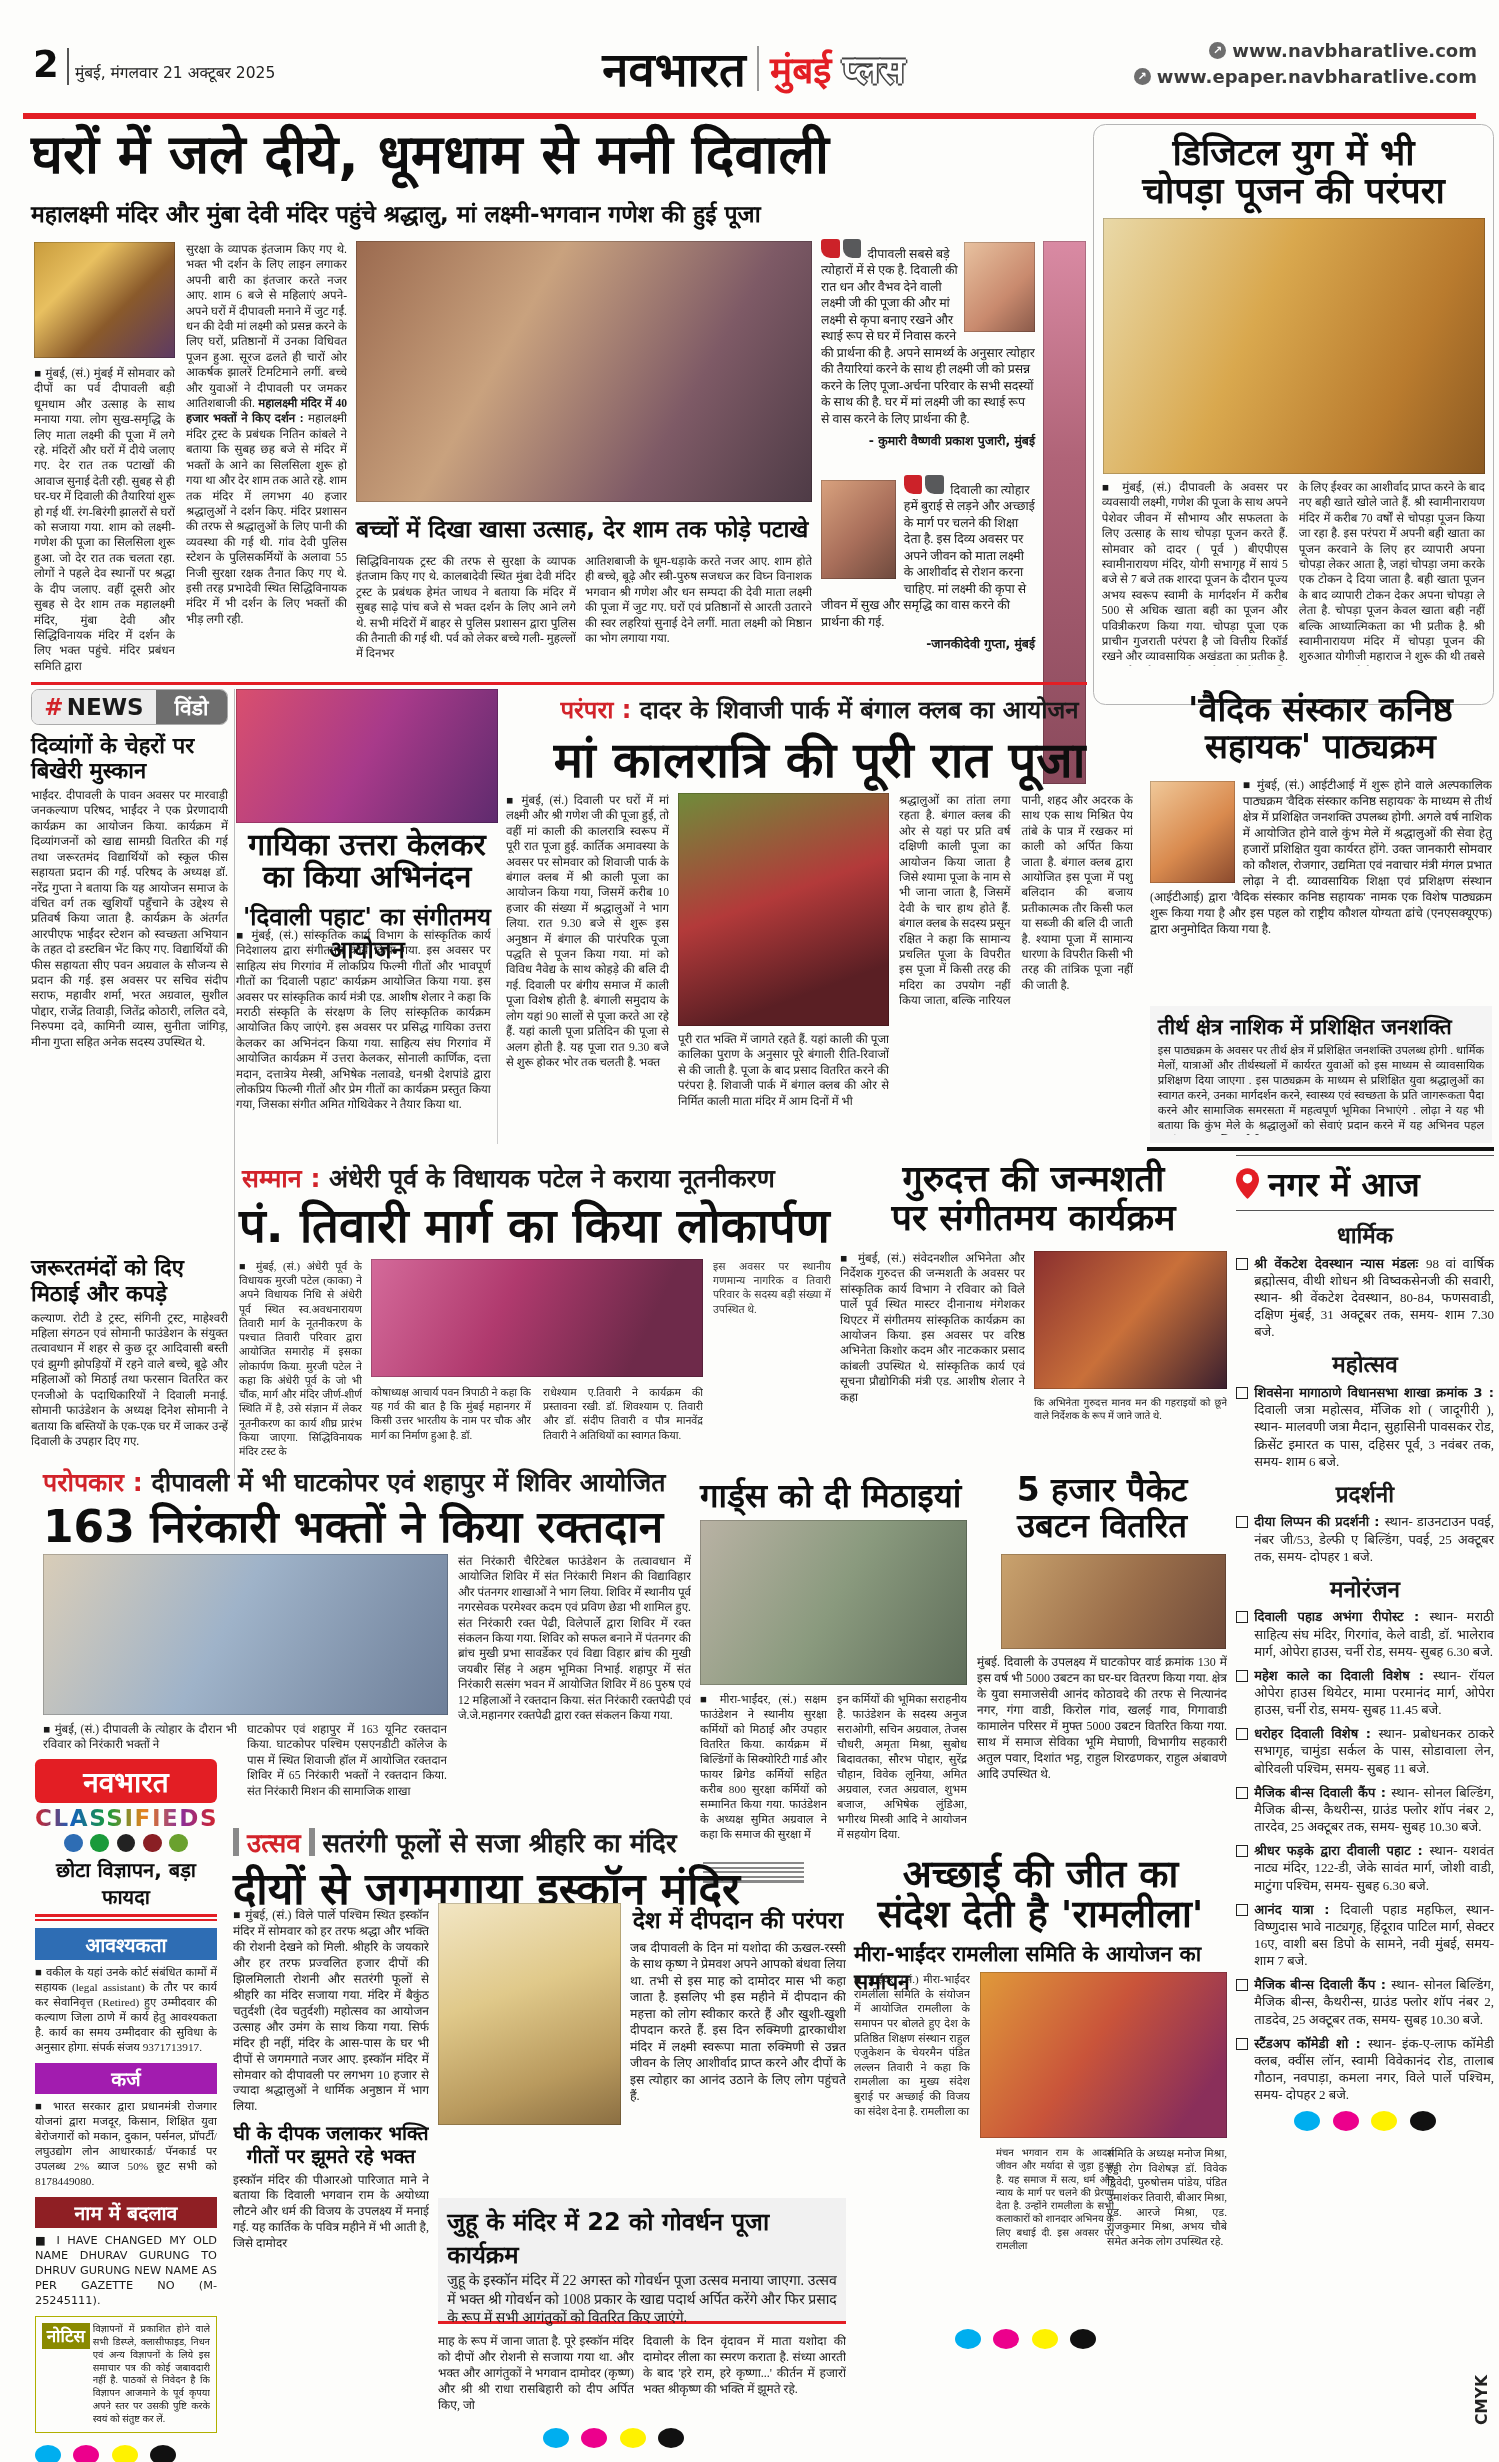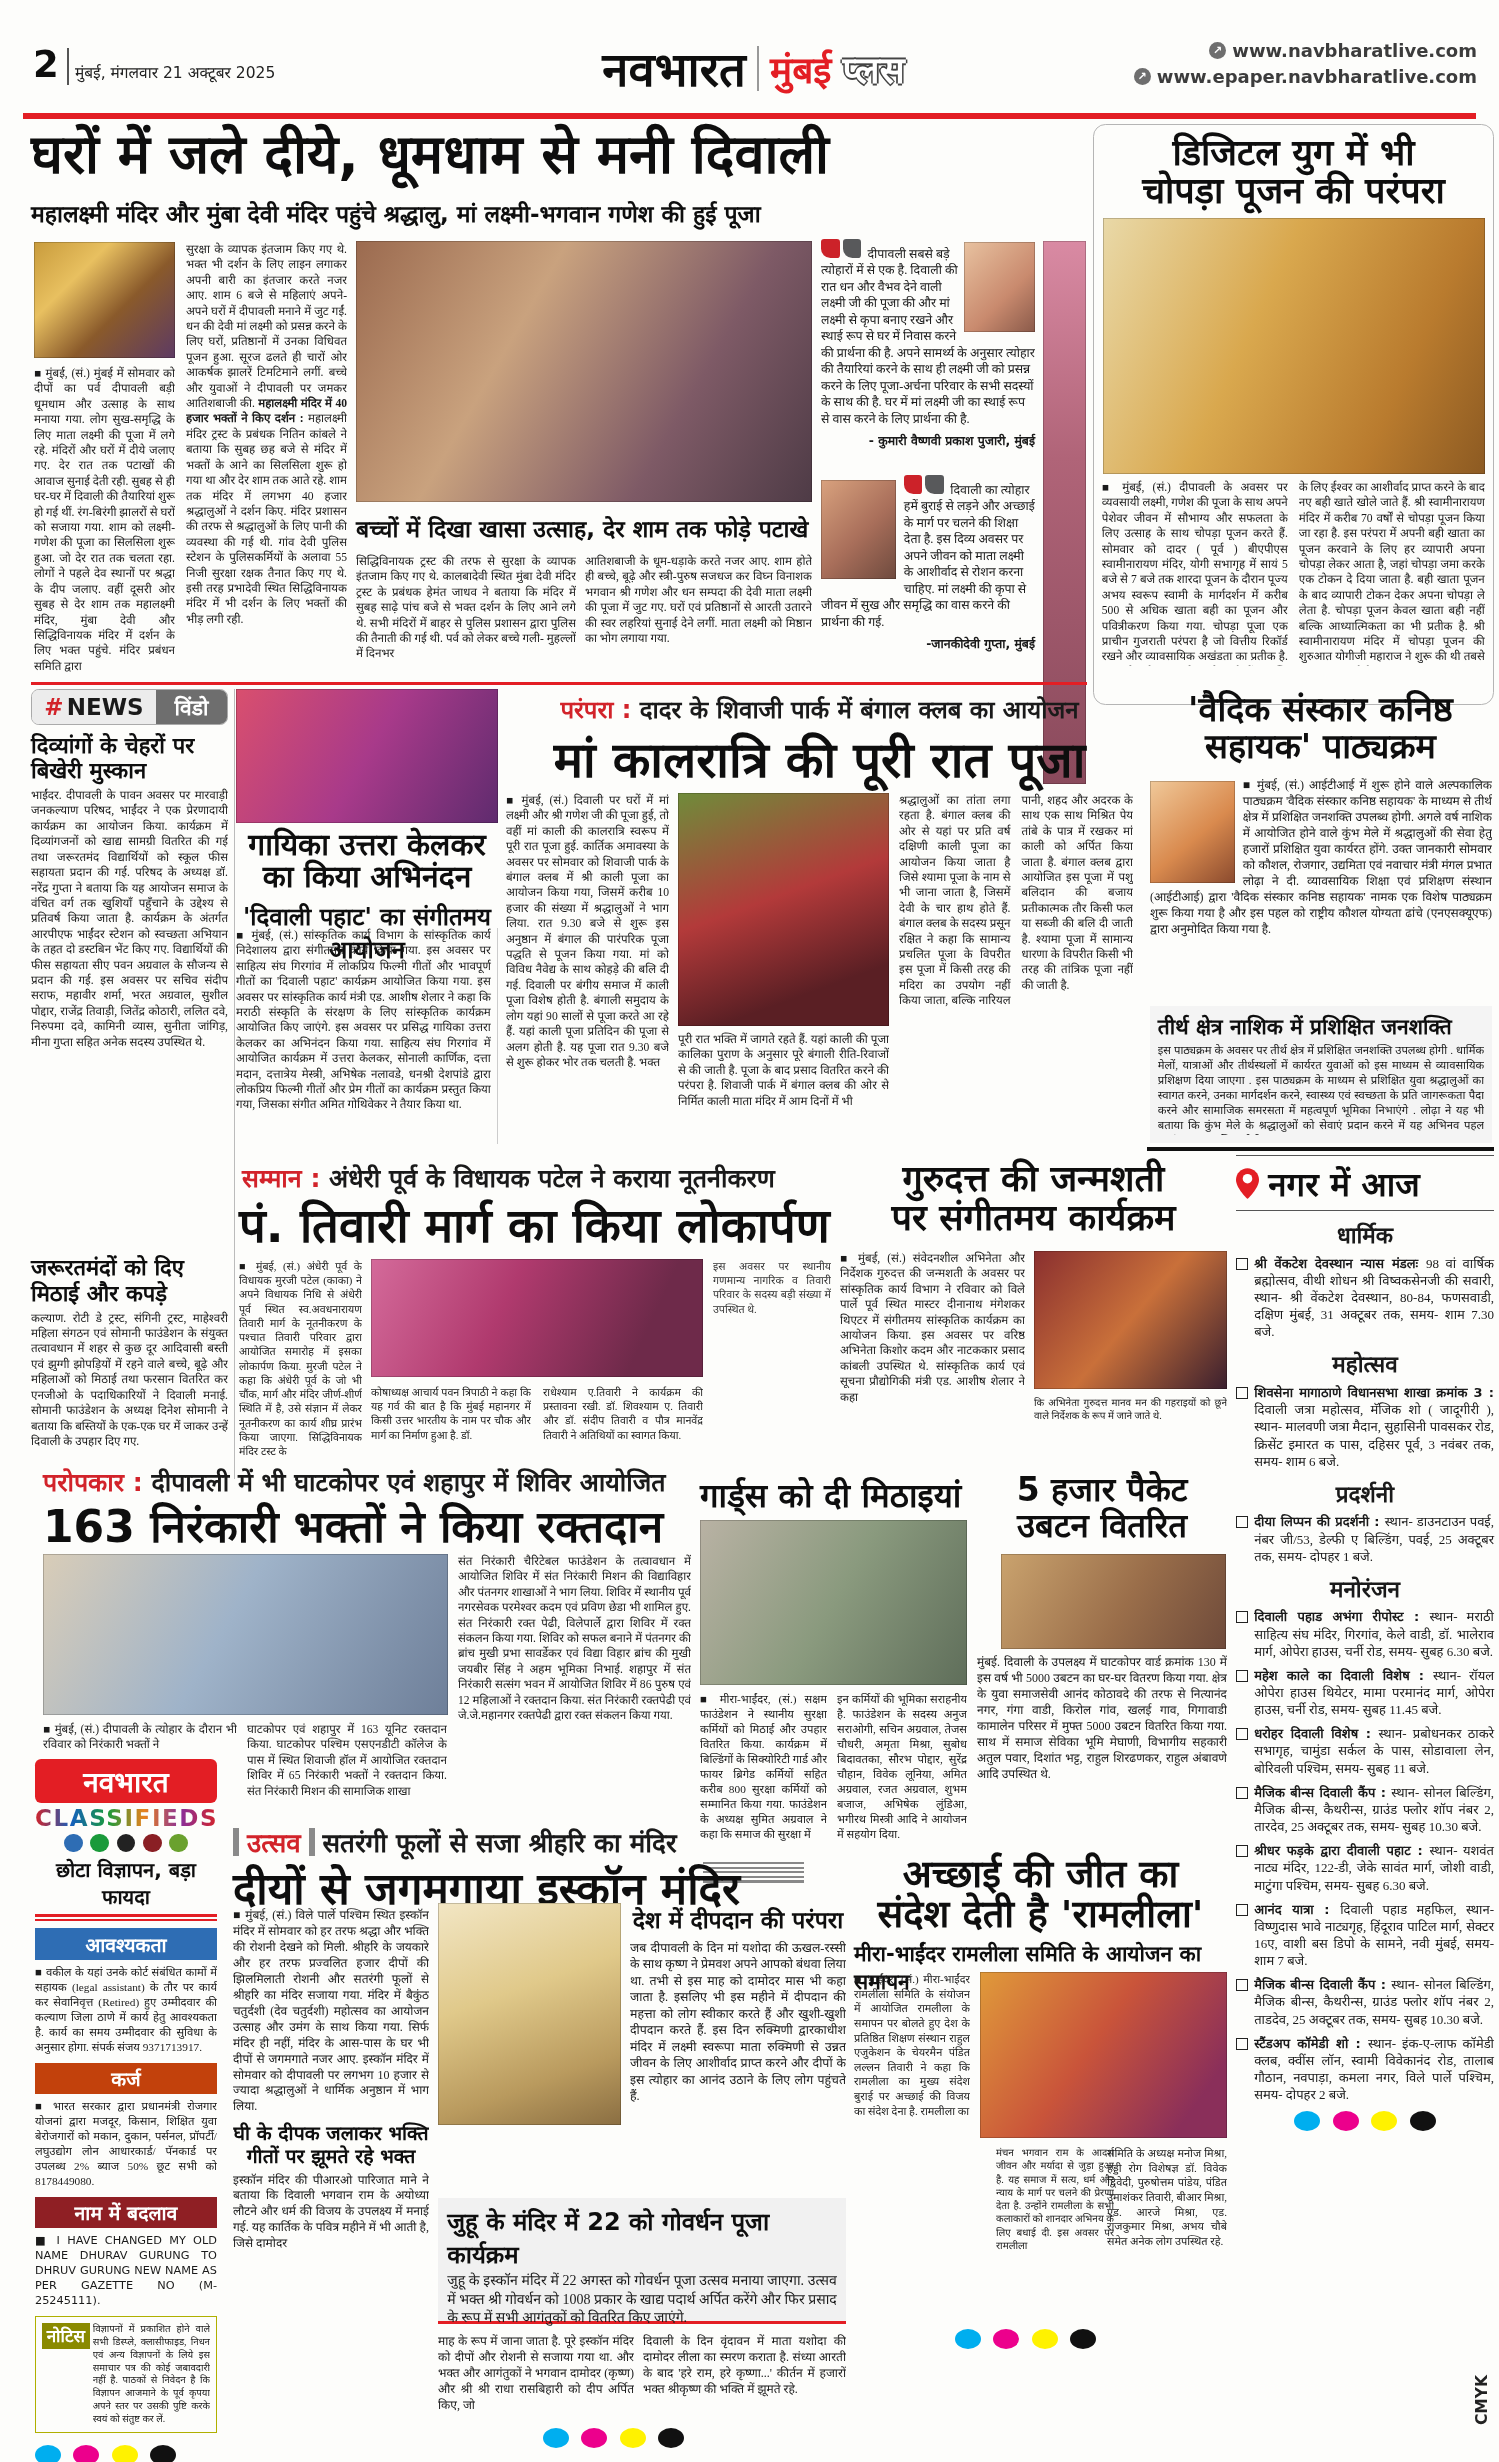--- a/index.html
+++ b/index.html
@@ -182,21 +182,21 @@
     <span style="width:18.6px;height:18.6px;border-radius:50%;background:#8a1f24;display:inline-block;"></span>
     <span style="width:18.6px;height:18.6px;border-radius:50%;background:#6aa12e;display:inline-block;"></span>
   </div>
   <div class="hd center" style="font-size:20px;">छोटा विज्ञापन, बड़ा फायदा</div>
   <div style="height:3.1px;background:#e31e24;margin:4.7px 0 0;"></div>
   <div style="height:1.6px;background:#e31e24;margin:1.6px 0 3.1px;"></div>
 
   <div class="bar" style="background:#2e6db4;">आवश्यकता</div>
   <div class="txt" style="font-size:11.3px;">■ वकील के यहां उनके कोर्ट संबंधित कामों में सहायक (legal assistant) के तौर पर कार्य कर सेवानिवृत्त (Retired) हुए उम्मीदवार की कल्याण जिला ठाणे में कार्य हेतु आवश्यकता है. कार्य का समय उम्मीदवार की सुविधा के अनुसार होगा. संपर्क संजय 9371713917.</div>
 
-  <div class="bar" style="background:#c2410c;">कर्ज</div>
+  <div class="bar" style="background:#a21caf;">कर्ज</div>
   <div class="txt" style="font-size:11.3px;">■ भारत सरकार द्वारा प्रधानमंत्री रोजगार योजनां द्वारा मजदूर, किसान, शिक्षित युवा बेरोजगारों को मकान, दुकान, पर्सनल, प्रॉपर्टी/ लघुउद्योग लोन आधारकार्ड/ पॅनकार्ड पर उपलब्ध 2% ब्याज 50% छूट सभी को 8178449080.</div>
 
   <div class="bar" style="background:#8f1f24;">नाम में बदलाव</div>
   <div class="txt" style="font-size:11.3px;font-family:'DejaVu Sans',sans-serif;">■ I HAVE CHANGED MY OLD NAME DHURAV GURUNG TO DHRUV GURUNG NEW NAME AS PER GAZETTE NO (M-25245111).</div>
 
   <div style="border:1.6px solid #b0b000;margin-top:7.8px;padding:6px;display:flex;gap:3px;">
     <div style="background:#8a8a00;color:#fff;font-weight:800;font-size:17px;align-self:flex-start;padding:1.6px 4.7px;font-family:'DejaVu Sans',sans-serif;">नोटिस</div>
     <div class="txt" style="font-size:9.7px;">विज्ञापनों में प्रकाशित होने वाले सभी डिस्प्ले, क्लासीफाइड, निधन एवं अन्य विज्ञापनों के लिये इस समाचार पत्र की कोई जबावदारी नहीं है. पाठकों से निवेदन है कि विज्ञापन आजमाने के पूर्व कृपया अपने स्तर पर उसकी पुष्टि करके स्वयं को संतुष्ट कर लें.</div>
   </div>
   <div class="cmyk" style="margin-top:12.4px;">

